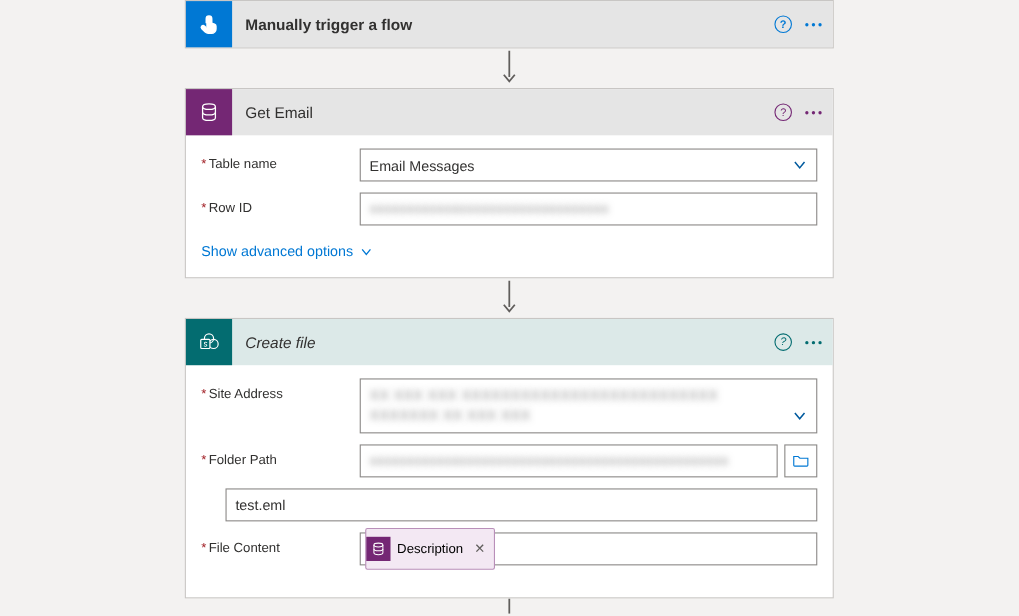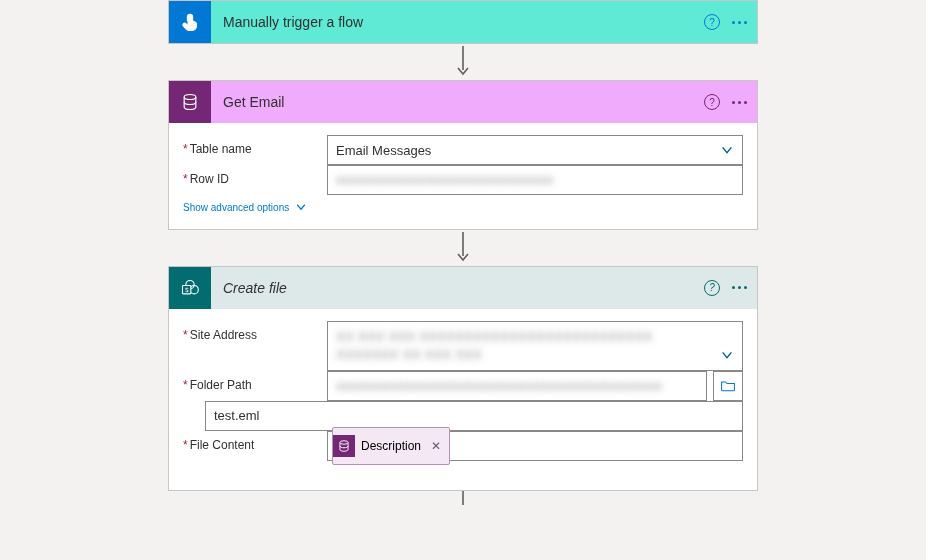--- a/index.html
+++ b/index.html
@@ -5,46 +5,46 @@
   * { box-sizing: border-box; margin: 0; padding: 0; font-family: "Segoe UI", Arial, sans-serif; }
   body { background: #f3f2f1; width: 926px; height: 560px; overflow: hidden; display: flex; flex-direction: column; align-items: center; padding-top: 0; }
 
   .card { width: 590px; border: 1px solid #c8c6c4; background: #fff; }
   .card-header { display: flex; align-items: center; height: 42px; }
   .header-icon { width: 42px; height: 42px; display: flex; align-items: center; justify-content: center; flex-shrink: 0; }
   .header-title { flex: 1; padding-left: 12px; font-size: 14px; color: #323130; }
   .header-actions { display: flex; align-items: center; padding-right: 10px; gap: 12px; }
 
   
-  .trigger-card .card-header { background: #5eead4; }
+  .trigger-card .card-header { background: #e5e5e5; font-weight: bold; }
   .trigger-card .header-icon { background: #0078d4; }
 
   
-  .getemail-card .card-header { background: #f0abfc; }
+  .getemail-card .card-header { background: #e5e5e5; }
   .getemail-card .header-icon { background: #742774; }
 
   
   .createfile-card .card-header { background: #dce9e8; font-style: italic; }
   .createfile-card .header-icon { background: #036c70; }
 
   .card-body { padding: 12px 14px 14px 14px; }
-  .field-row { display: flex; align-items: flex-start; }
+  .field-row { display: flex; align-items: flex-start; margin-bottom: 10px; }
   .field-row:last-child { margin-bottom: 15px; }
   .field-label { width: 122px; font-size: 12px; color: #323130; padding-top: 7px; }
   .field-label .req { color: #a4262c; margin-right: 2px; }
   .field-input-wrap { flex: 1; padding-left: 22px; }
   .field-input { width: 100%; border: 1px solid #8a8886; height: 30px; display: flex; align-items: center; padding: 0 8px; font-size: 13px; background: #fff; position: relative; }
   .field-input.multi { height: auto; min-height: 48px; align-items: flex-start; padding: 6px 8px; }
   .field-input .text { flex: 1; color: #323130; }
   .field-input .text.blur { color: transparent; text-shadow: 0 0 6px rgba(60,60,60,0.55); user-select: none; line-height: 1.4; letter-spacing: 0.3px; }
   .chev-down-blue { color: #005a9e; }
   .field-input-flex { display: flex; gap: 6px; }
   .folder-btn { width: 30px; height: 30px; border: 1px solid #8a8886; display: flex; align-items: center; justify-content: center; }
 
-  .adv-link { color: #0078d4; font-size: 10px; display: inline-flex; align-items: center; gap: 6px; cursor: pointer; margin-top: 6px; }
+  .adv-link { color: #0078d4; font-size: 13px; display: inline-flex; align-items: center; gap: 6px; cursor: pointer; margin-top: 6px; }
 
   .arrow-connector { height: 36px; display: flex; justify-content: center; align-items: center; }
 
   .chip { display: inline-flex; align-items: center; background: #f3e8f3; border: 1px solid #b98fb9; border-radius: 2px; height: 38px; padding: 0 4px 0 0; font-size: 12px; }
   .chip .chip-icon { width: 22px; height: 22px; background: #742774; display: flex; align-items: center; justify-content: center; margin-right: 6px; }
   .chip .chip-x { margin-left: 6px; padding: 0 4px; color: #605e5c; cursor: pointer; }
 
   .help-icon { width: 16px; height: 16px; border-radius: 50%; border: 1.2px solid; display: flex; align-items: center; justify-content: center; font-size: 10px; }
   .more-dots { display: flex; gap: 3px; }
   .more-dots span { width: 3px; height: 3px; border-radius: 50%; }

